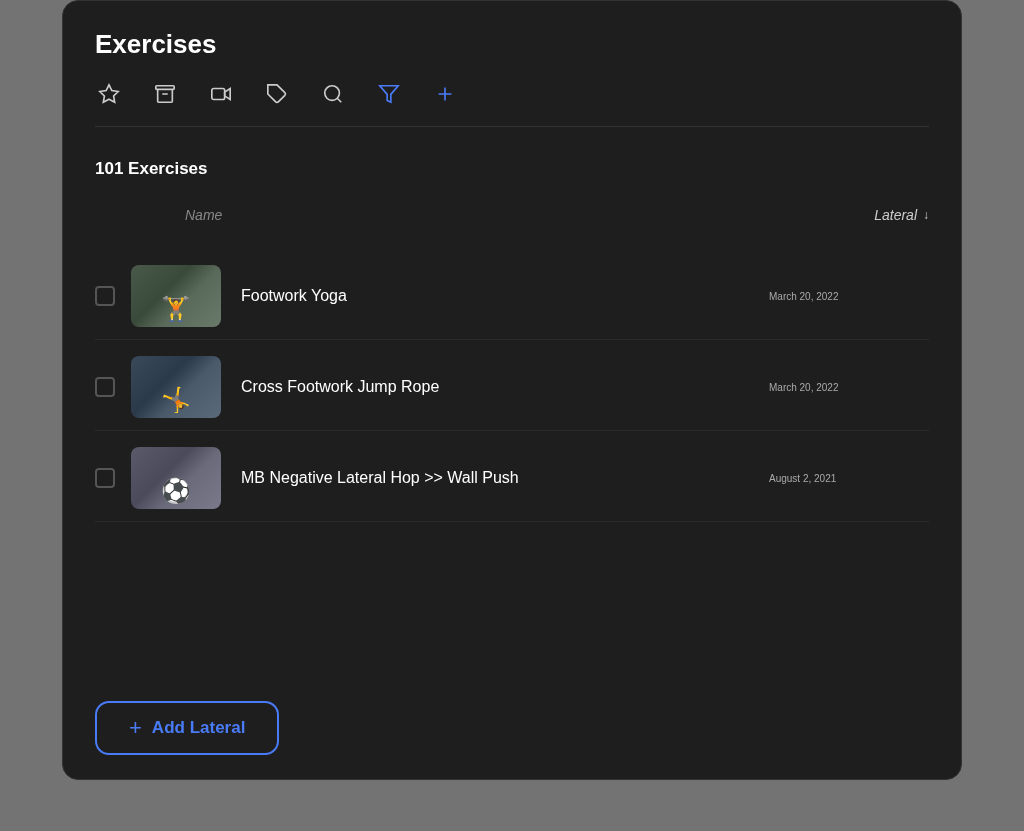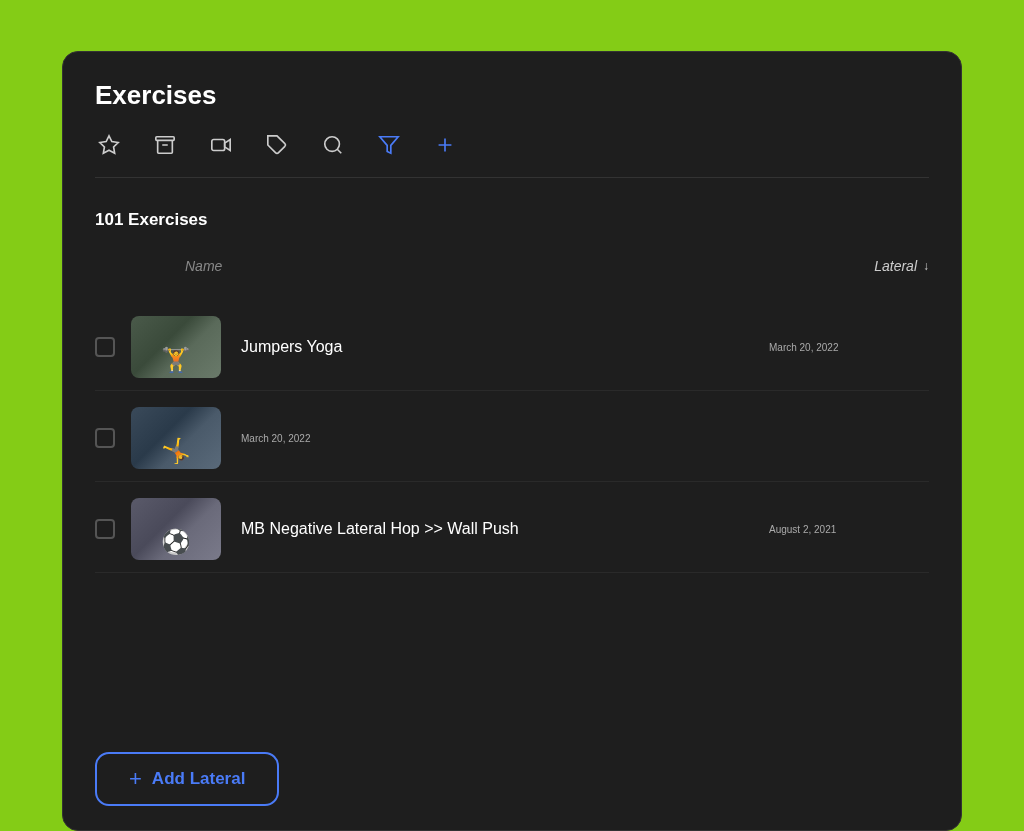--- a/index.html
+++ b/index.html
@@ -13,24 +13,24 @@
       display: flex;
       justify-content: center;
       align-items: center;
       min-height: 100vh;
       font-family: -apple-system, BlinkMacSystemFont, 'Segoe UI', sans-serif;
     }
 
     .app-container {
       width: 1024px;
       height: 831px;
-      background: #84cc16;
+      background: #737373;
       display: flex;
       justify-content: center;
-      align-items: flex-end;
+      align-items: flex-start;
     }
 
     .panel {
       width: 900px;
       height: 780px;
       background: #1e1e1e;
       border-radius: 16px;
       border: 1px solid #333;
       display: flex;
       flex-direction: column;
@@ -325,27 +325,28 @@
           <span>Lateral</span>
           <span class="sort-arrow">↓</span>
         </span>
       </div>
 
       <div class="exercise-list">
 
         <div class="exercise-row">
           <div class="checkbox"></div>
           <div class="thumbnail thumb-1"></div>
-          <span class="exercise-name">Jumpers Yoga</span>
+          <span class="exercise-name">Footwork Yoga</span>
           <span class="exercise-date">March 20, 2022</span>
         </div>
 
         <div class="exercise-row">
           <div class="checkbox"></div>
           <div class="thumbnail thumb-2"></div>
+          <span class="exercise-name">Cross Footwork Jump Rope</span>
           <span class="exercise-date">March 20, 2022</span>
         </div>
 
         <div class="exercise-row">
           <div class="checkbox"></div>
           <div class="thumbnail thumb-3"></div>
           <span class="exercise-name">MB Negative Lateral Hop &gt;&gt; Wall Push</span>
           <span class="exercise-date">August 2, 2021</span>
         </div>
 

